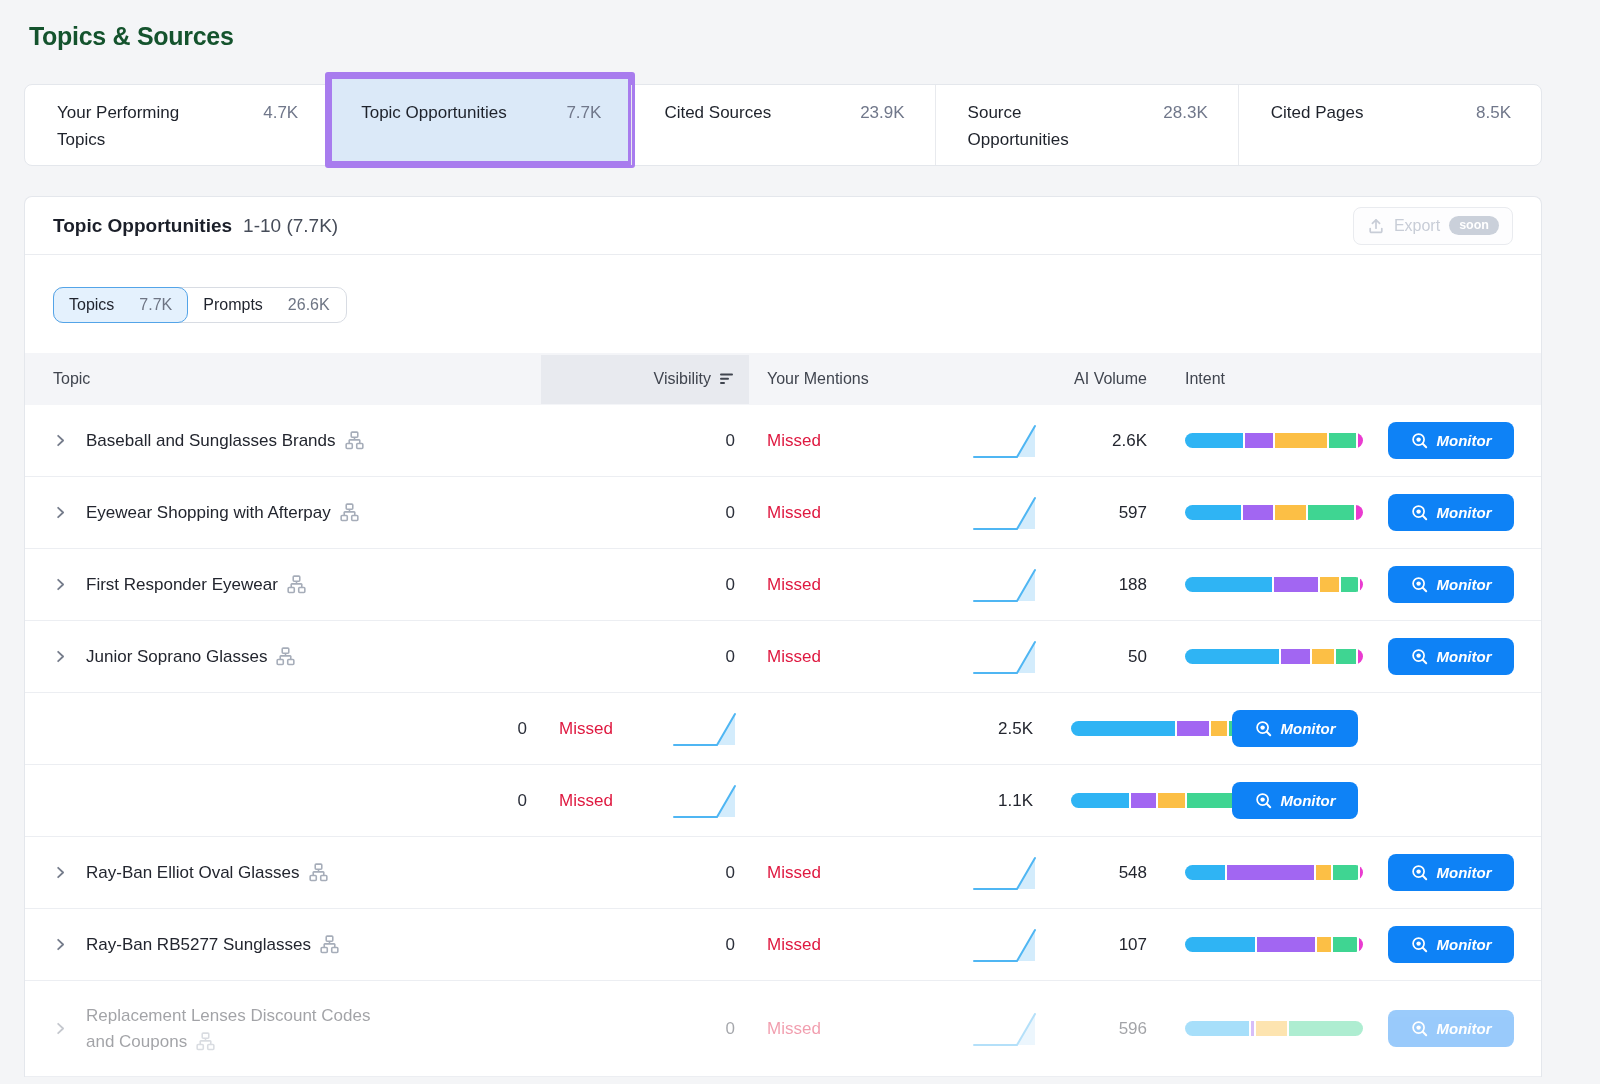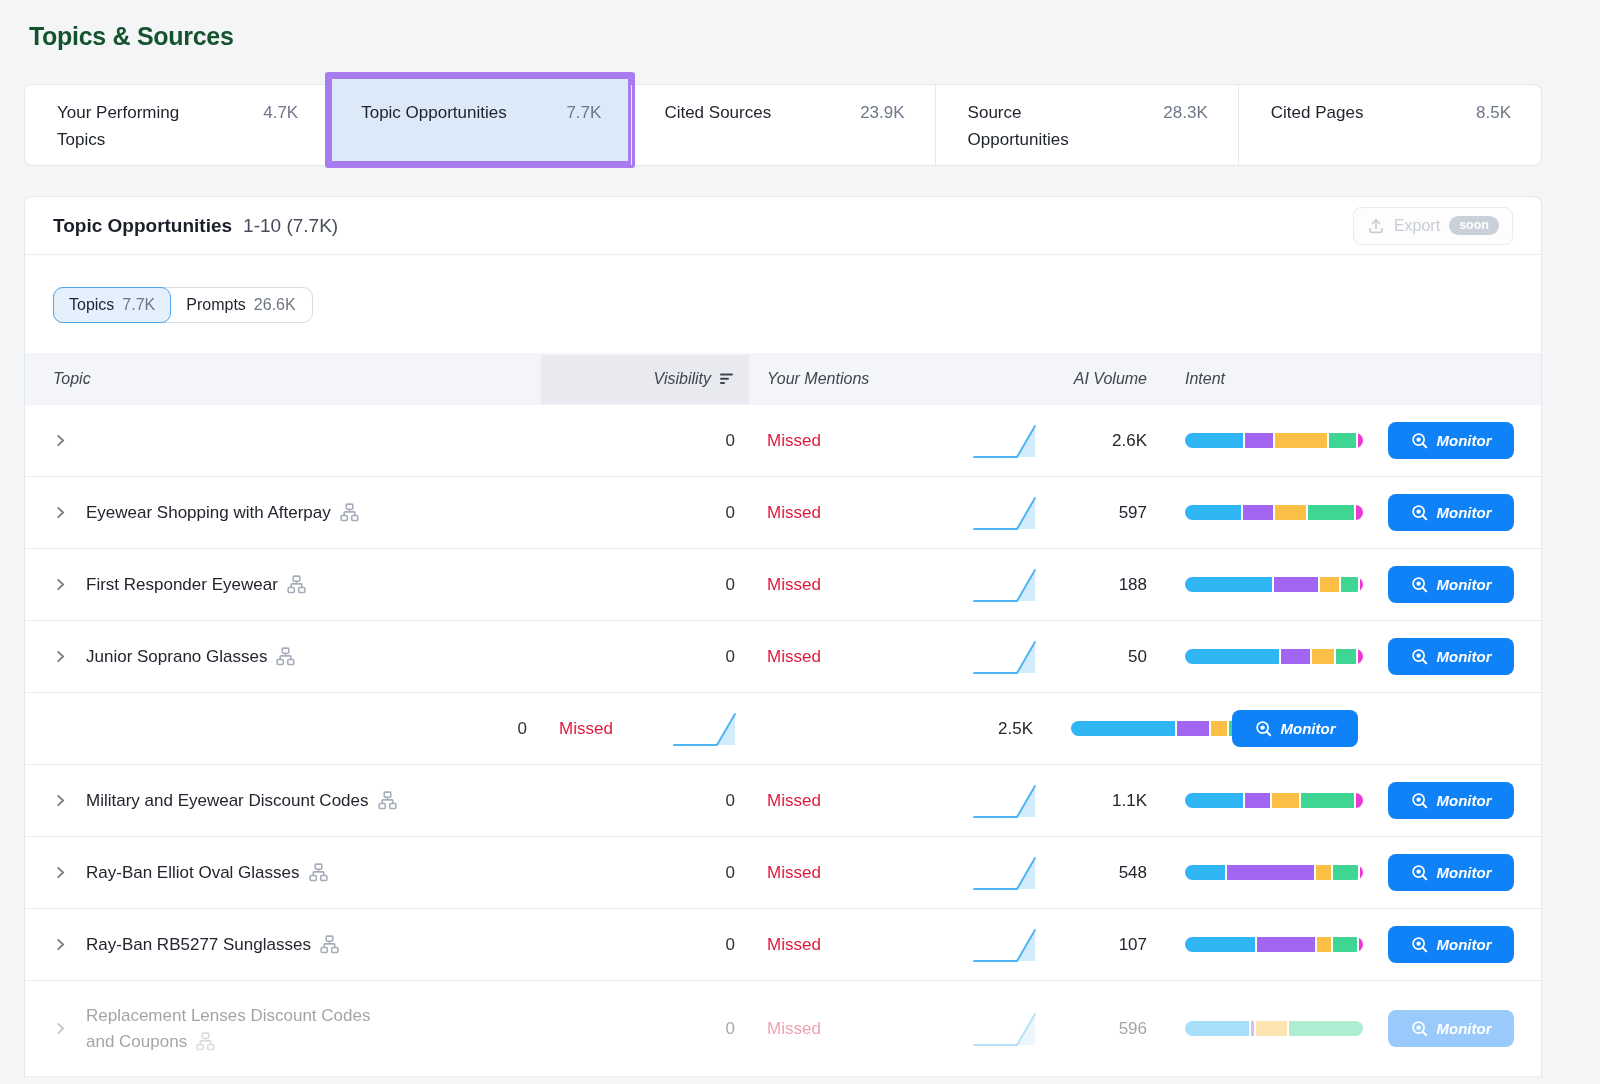--- a/index.html
+++ b/index.html
@@ -30,29 +30,29 @@
   .export-btn { margin-left: auto; height: 38px; display: flex; align-items: center; gap: 9px;
     padding: 0 13px; background: #fdfdfe; border: 1px solid #e9ebef; border-radius: 8px;
     color: #c8cdd7; font-size: 16px; cursor: default; }
   .export-btn svg { stroke: #c8cdd7; }
   .soon-badge { background: #cad0da; color: #fff; font-size: 12.5px; font-weight: 700;
     padding: 3px 10px 4px; border-radius: 999px; line-height: 1; }
 
   
   .toolbar { padding: 32px 28px 30px; }
   .seg-control { display: inline-flex; border: 1px solid #d8dce3; border-radius: 10px; background: #fff; }
-  .segment { display: flex; align-items: center; gap: 8px; padding: 7px 15px; font-size: 16px;
+  .segment { display: flex; align-items: center; gap: 25px; padding: 7px 15px; font-size: 16px;
     border-radius: 10px; border: 1px solid transparent; cursor: pointer; }
   .segment .seg-label { color: #1f232d; }
   .segment .seg-count { color: #6e7584; }
   .segment.selected { background: #e4f1fd; border: 1px solid #53a4e8; margin: -1px; z-index: 1; }
 
   
   .trow { display: grid; grid-template-columns: 1fr 208px 300px 114px 222px 156px; align-items: center; }
-  .thead { background: #f4f5f8; height: 52px; font-size: 16px; color: #40454f; font-style: italic; }
+  .thead { background: #f4f5f8; height: 52px; font-size: 16px; color: #40454f; }
   .th-topic { padding-left: 28px; }
   .th-vis { background: #e8eaef; height: 49px; display: flex; align-items: center;
     justify-content: flex-end; gap: 8px; padding-right: 14px; cursor: pointer; }
   .th-men { padding-left: 18px; }
   .th-vol { text-align: right; padding-right: 16px; }
   .th-int { padding-left: 22px; }
 
   .tbody .trow { height: 72px; border-bottom: 1px solid #eceef2; background: #fff; }
   .tbody .trow.wrap { height: 96px; }
   .c-topic { display: flex; align-items: center; gap: 18px; padding-left: 28px; }
@@ -147,20 +147,26 @@
       <div class="th th-int">Intent</div>
       <div class="th th-act"></div>
     </div>
 
     <div class="tbody">
         <div class="trow">
     <div class="cell c-topic">
       <svg class="chev" width="15" height="15" viewBox="0 0 16 16" fill="none" stroke="currentColor" stroke-width="1.9" stroke-linecap="round" stroke-linejoin="round">
               <path d="M5.5 3 L10.8 8 L5.5 13"></path>
             </svg>
+      <span class="topic-text"><span>Baseball and Sunglasses Brands</span><svg class="sitemap" width="19" height="19" viewBox="0 0 18 18" fill="none" stroke="currentColor" stroke-width="1.5" stroke-linejoin="round">
+                <rect x="5.9" y="1.1" width="6.2" height="4.8" rx="0.9"></rect>
+                <path d="M9 5.9 V8.4 M4 8.4 H14 M4 8.4 V11.6 M14 8.4 V11.6"></path>
+                <rect x="1.1" y="11.8" width="5.8" height="4.8" rx="0.9"></rect>
+                <rect x="11.1" y="11.8" width="5.8" height="4.8" rx="0.9"></rect>
+              </svg></span>
     </div>
     <div class="cell c-vis">0</div>
     <div class="cell c-men">
       <span class="missed">Missed</span>
       <svg class="spark" width="66" height="40" viewBox="0 0 66 40">
               <polygon points="44,36 62,5 62,36"></polygon>
               <polyline points="1,36 44,36 62,5"></polyline>
             </svg>
     </div>
     <div class="cell c-vol">2.6K</div>
@@ -331,31 +337,20 @@
         <svg width="17" height="17" viewBox="0 0 17 17" fill="none">
                 <circle cx="7.6" cy="7.6" r="5.5" stroke="#fff" stroke-width="1.7"></circle>
                 <circle cx="7.6" cy="7.6" r="2.2" fill="#fff"></circle>
                 <path d="M11.8 11.8 L15.2 15.2" stroke="#fff" stroke-width="2" stroke-linecap="round"></path>
               </svg>
         <span>Monitor</span>
       </button>
     </div>
   </div>
         <div class="trow">
-    <div class="cell c-topic">
-      <svg class="chev" width="15" height="15" viewBox="0 0 16 16" fill="none" stroke="currentColor" stroke-width="1.9" stroke-linecap="round" stroke-linejoin="round">
-              <path d="M5.5 3 L10.8 8 L5.5 13"></path>
-            </svg>
-      <span class="topic-text"><span>Military and Eyewear Discount Codes</span><svg class="sitemap" width="19" height="19" viewBox="0 0 18 18" fill="none" stroke="currentColor" stroke-width="1.5" stroke-linejoin="round">
-                <rect x="5.9" y="1.1" width="6.2" height="4.8" rx="0.9"></rect>
-                <path d="M9 5.9 V8.4 M4 8.4 H14 M4 8.4 V11.6 M14 8.4 V11.6"></path>
-                <rect x="1.1" y="11.8" width="5.8" height="4.8" rx="0.9"></rect>
-                <rect x="11.1" y="11.8" width="5.8" height="4.8" rx="0.9"></rect>
-              </svg></span>
-    </div>
     <div class="cell c-vis">0</div>
     <div class="cell c-men">
       <span class="missed">Missed</span>
       <svg class="spark" width="66" height="40" viewBox="0 0 66 40">
               <polygon points="44,36 62,5 62,36"></polygon>
               <polyline points="1,36 44,36 62,5"></polyline>
             </svg>
     </div>
     <div class="cell c-vol">1.1K</div>
     <div class="cell c-int">

